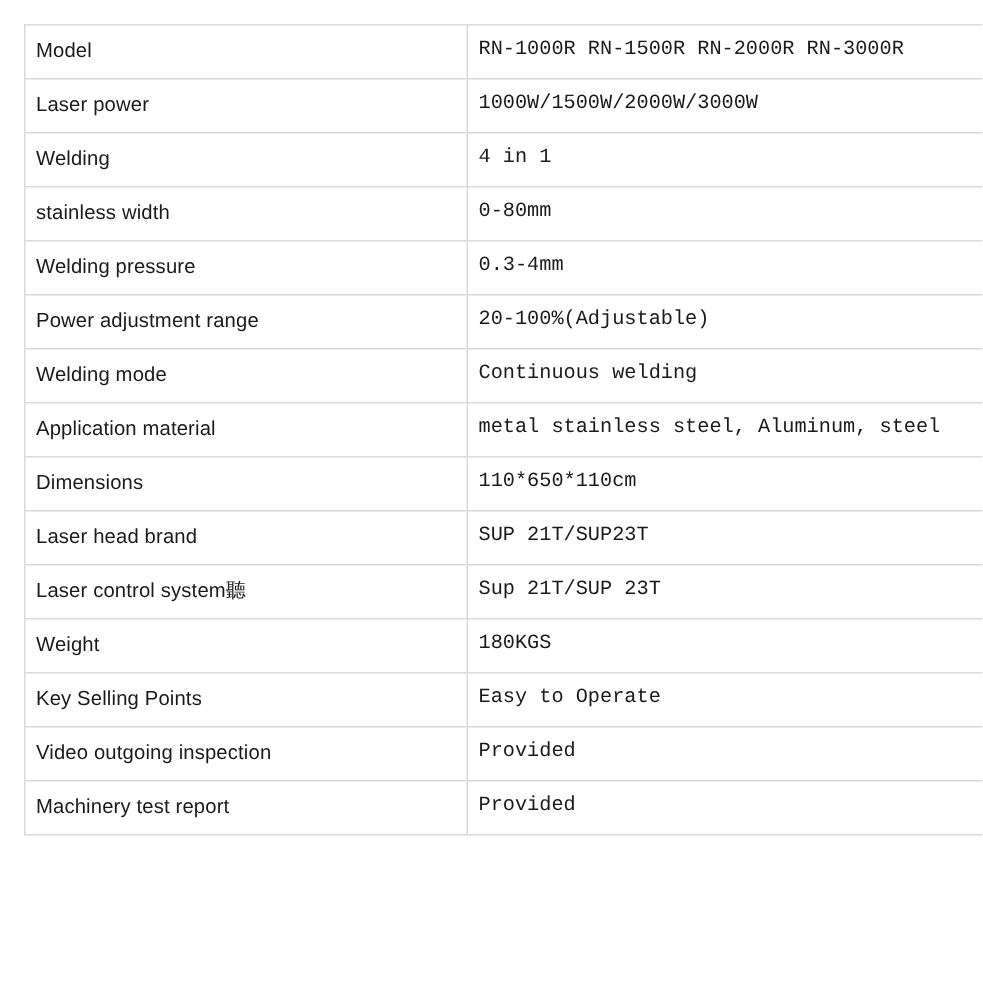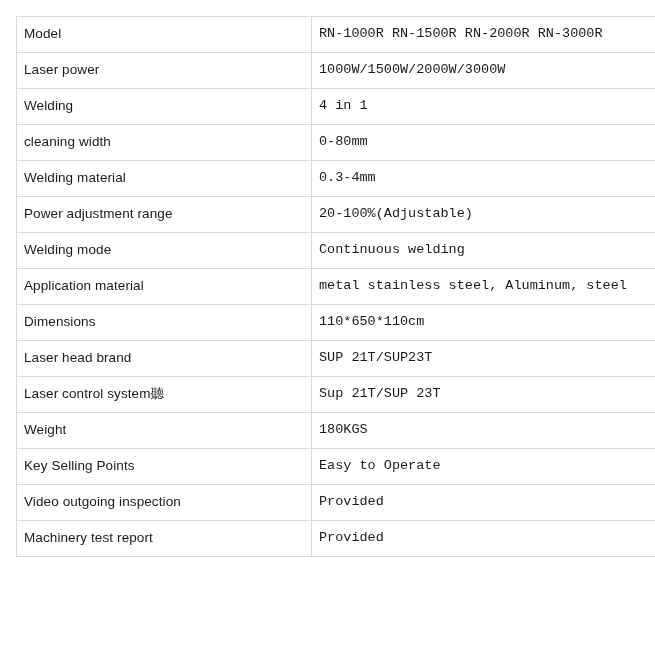--- a/index.html
+++ b/index.html
@@ -58,25 +58,25 @@
     </tr>
     <tr>
       <td class="label">Laser power</td>
       <td class="value">1000W/1500W/2000W/3000W</td>
     </tr>
     <tr>
       <td class="label">Welding</td>
       <td class="value">4 in 1</td>
     </tr>
     <tr>
-      <td class="label">cleaning width</td>
+      <td class="label">stainless width</td>
       <td class="value">0-80mm</td>
     </tr>
     <tr>
-      <td class="label">Welding material</td>
+      <td class="label">Welding pressure</td>
       <td class="value">0.3-4mm</td>
     </tr>
     <tr>
       <td class="label">Power adjustment range</td>
       <td class="value">20-100%(Adjustable)</td>
     </tr>
     <tr>
       <td class="label">Welding mode</td>
       <td class="value">Continuous welding</td>
     </tr>

